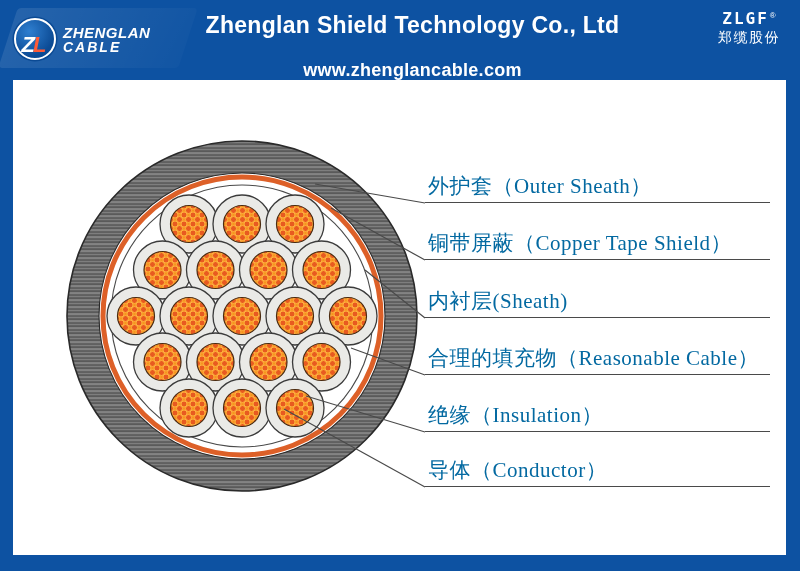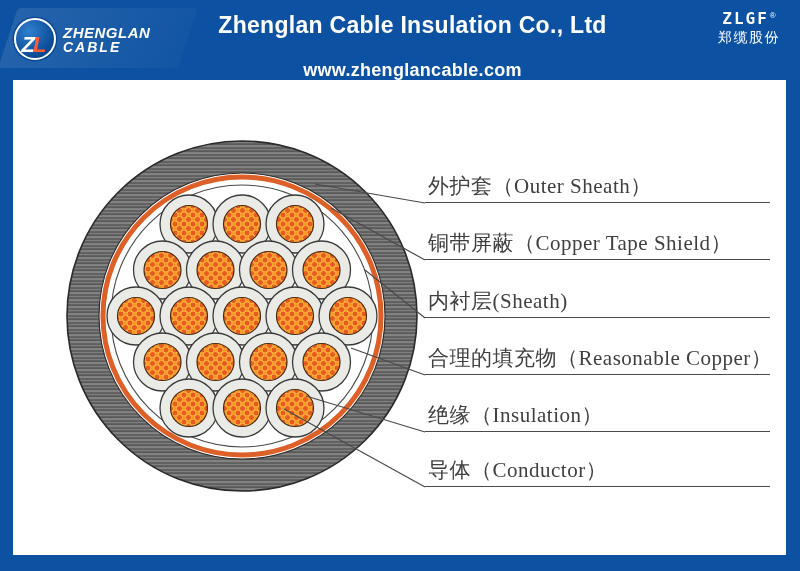--- a/index.html
+++ b/index.html
@@ -121,21 +121,21 @@
 
   
   .cable-label {
     position: absolute;
     left: 412px;
     width: 345px;
     height: 30px;
     border-bottom: 1.2px solid #4a4a4a;
     font-family: "Liberation Serif", "DejaVu Serif", serif;
     font-size: 21px;
-    color: #404040;
+    color: #0369a1;
     display: flex;
     align-items: flex-end;
     padding: 0 0 2px 3px;
     white-space: nowrap;
     letter-spacing: 0.5px;
   }
 </style>
 </head>
 <body>
 
@@ -148,21 +148,21 @@
       <div class="logo-circle">
         <span class="zl"><span>Z</span><span class="accent">L</span></span>
       </div>
       <div class="logo-wordmark">
         <div class="l1">ZHENGLAN</div>
         <div class="l2">CABLE</div>
       </div>
     </div>
 
     <div class="header-center">
-      <div class="header-title">Zhenglan Cable Insulation Co., Ltd</div>
+      <div class="header-title">Zhenglan Shield Technology Co., Ltd</div>
       <div class="header-url">www.zhenglancable.com</div>
     </div>
 
     <div class="logo-right">
       <div><span class="zlgf">ZLGF</span><span class="reg">®</span></div>
       <div class="zh">郑缆股份</div>
     </div>
   </div>
 
   <div class="content">
@@ -243,17 +243,17 @@
         <line x1="352" y1="190" x2="412" y2="238"></line>
         <line x1="338" y1="268" x2="412" y2="295"></line>
         <line x1="293" y1="316" x2="412" y2="352"></line>
         <line x1="271" y1="329" x2="412" y2="407"></line>
       </g>
     </svg>
 
     <div class="cable-label" style="top:93px">外护套（Outer Sheath）</div>
     <div class="cable-label" style="top:150px">铜带屏蔽（Copper Tape Shield）</div>
     <div class="cable-label" style="top:208px">内衬层(Sheath)</div>
-    <div class="cable-label" style="top:265px">合理的填充物（Reasonable Copper）</div>
+    <div class="cable-label" style="top:265px">合理的填充物（Reasonable Cable）</div>
     <div class="cable-label" style="top:377px">导体（Conductor）</div>
     <div class="cable-label" style="top:322px">绝缘（Insulation）</div>
   </div>
 </div>
 
 </body></html>

